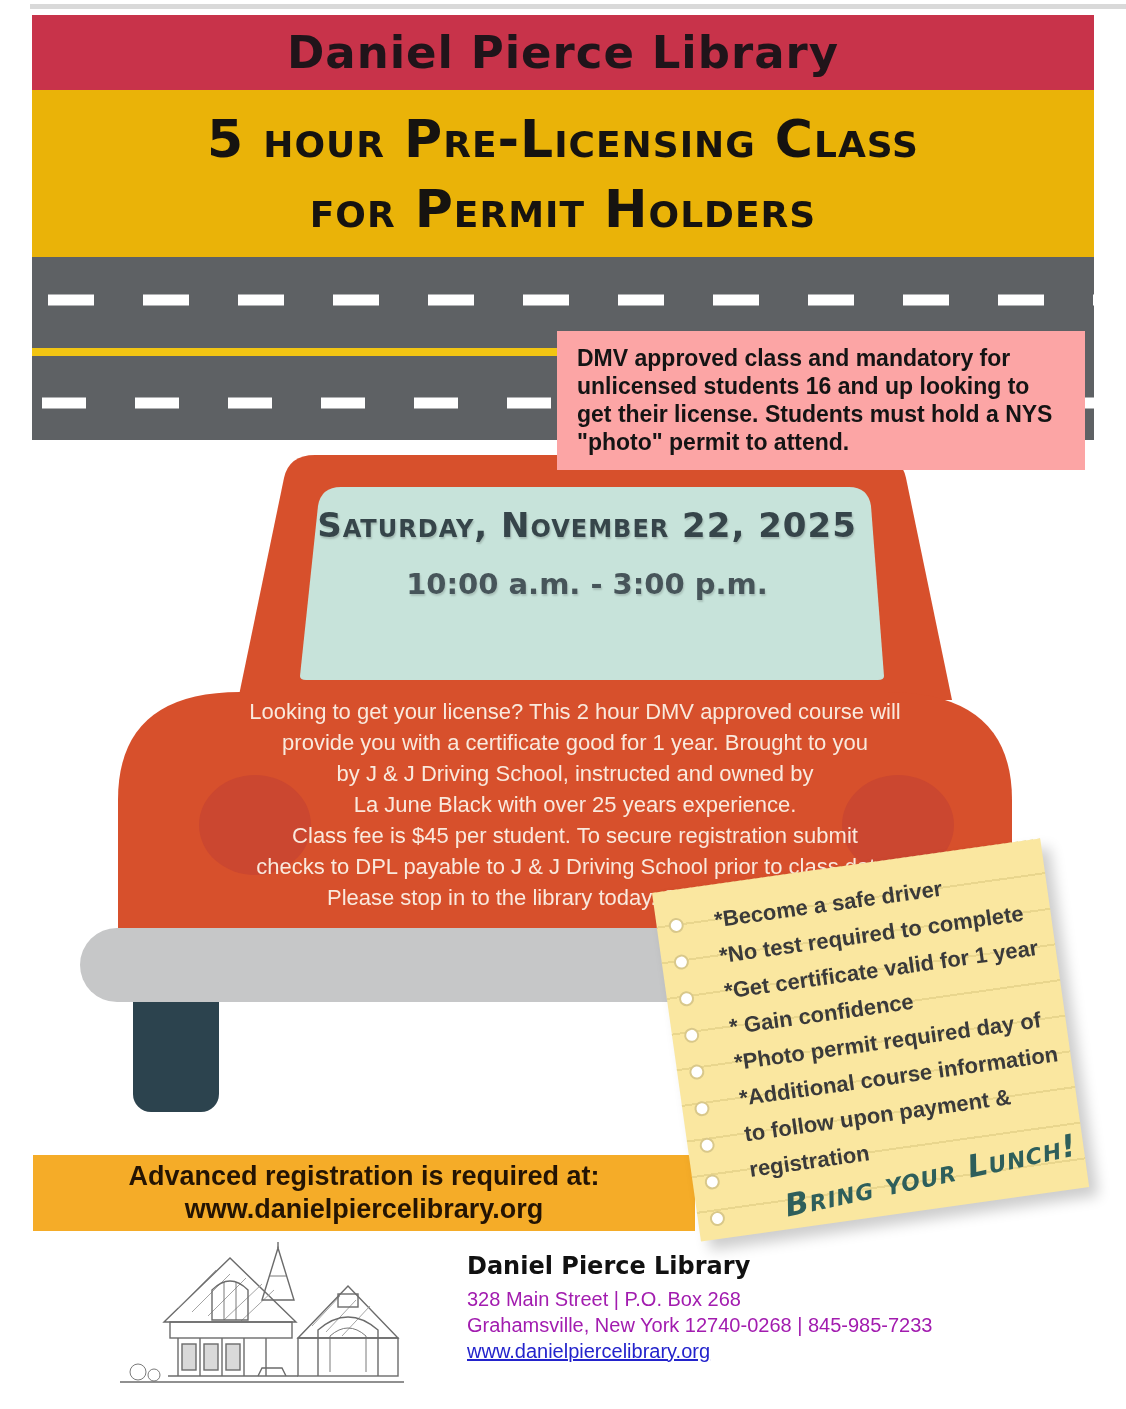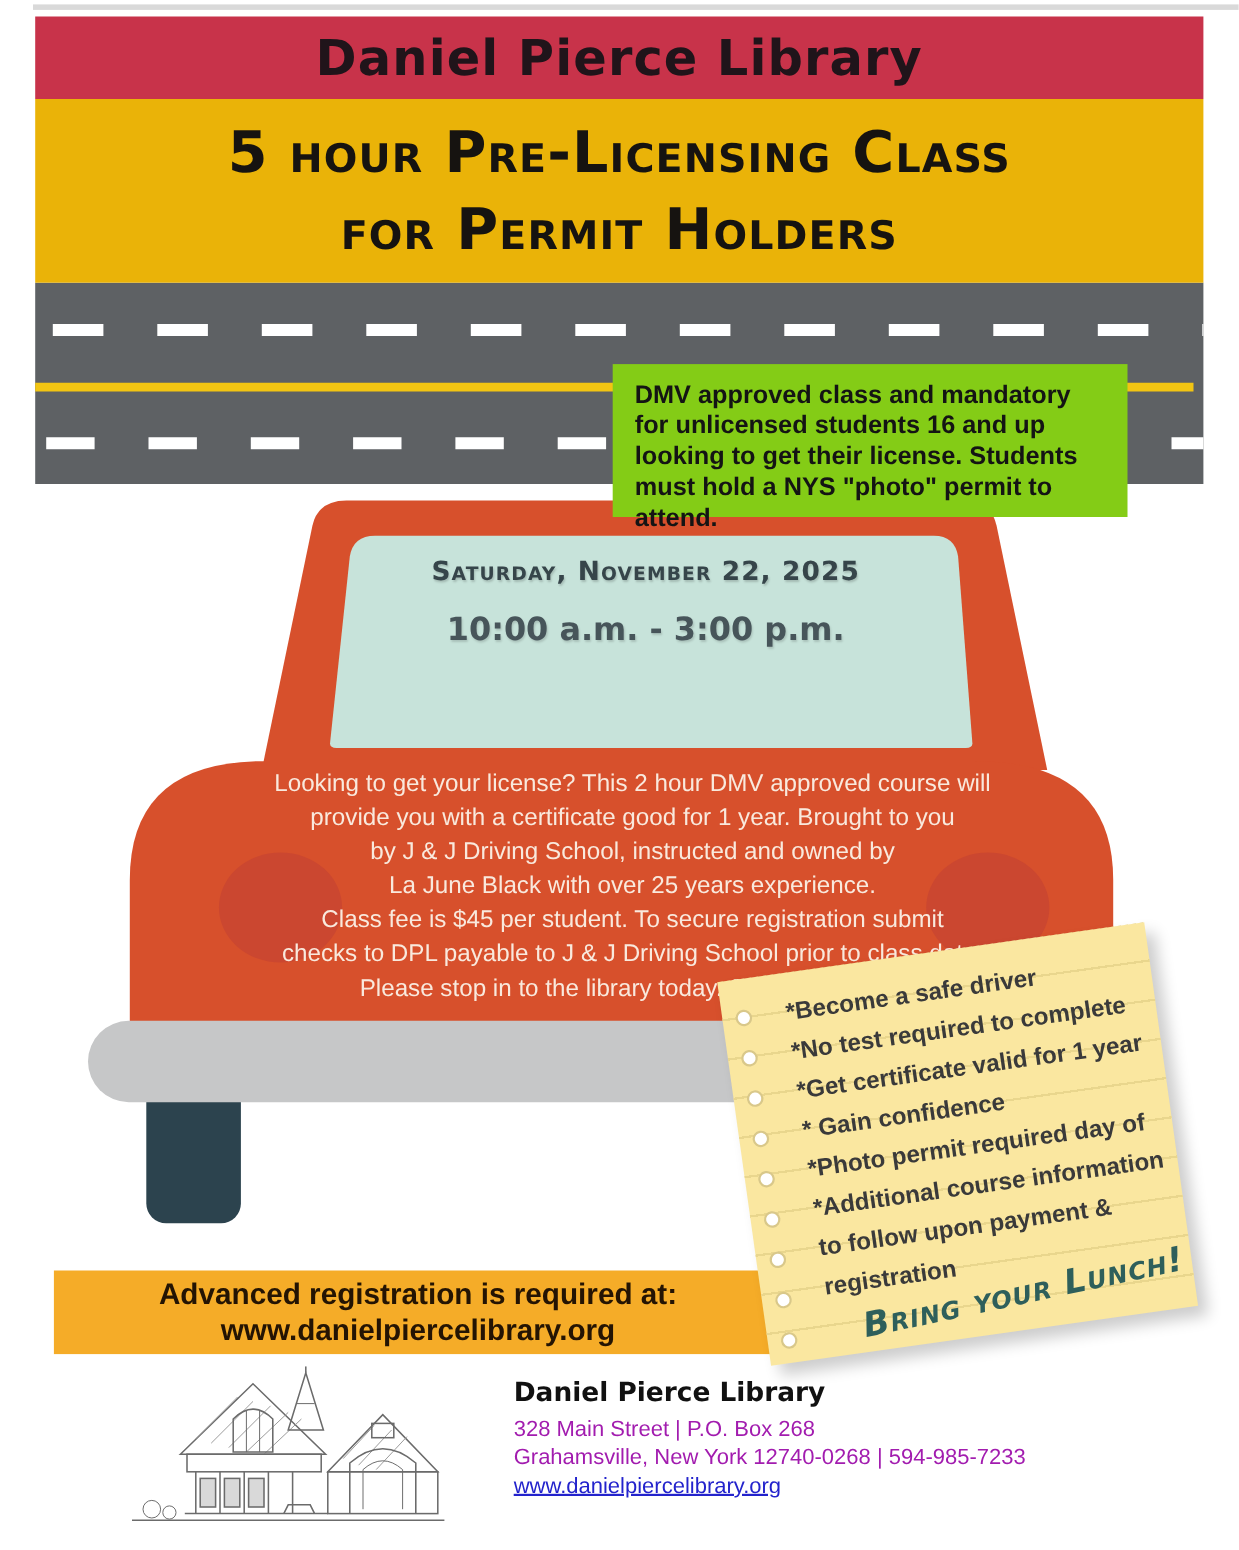--- a/index.html
+++ b/index.html
@@ -15,27 +15,27 @@
   .red-banner .t{font-family:"DejaVu Sans",sans-serif;font-weight:700;font-size:45px;color:#20141a;letter-spacing:1px;}
   .yellow-banner{position:absolute;left:32px;top:90px;width:1062px;height:167px;background:#eab308;
                  display:flex;flex-direction:column;align-items:center;justify-content:center;z-index:2;}
   .marker{font-family:"DejaVu Sans",sans-serif;font-weight:800;font-variant:small-caps;}
   .yellow-banner .t{font-size:52px;line-height:70px;color:#161310;letter-spacing:1px;}
 
   
   .shapes{position:absolute;left:0;top:0;z-index:1;}
 
   
-  .dmv-box{position:absolute;left:557px;top:331px;width:468px;height:139px;background:#84cc16;z-index:3;
+  .dmv-box{position:absolute;left:557px;top:331px;width:528px;height:139px;background:#fca5a5;z-index:3;
            padding:13px 20px;box-sizing:border-box;}
   .dmv-box .t{font-size:23px;font-weight:700;line-height:28px;color:#141414;}
 
   
   .wind-text{position:absolute;left:290px;top:505px;width:594px;text-align:center;z-index:2;}
-  .wind-date{font-size:24px;color:#36454a;letter-spacing:1px;text-shadow:1px 2px 2px rgba(0,0,0,0.18);}
+  .wind-date{font-size:34px;color:#36454a;letter-spacing:1px;text-shadow:1px 2px 2px rgba(0,0,0,0.18);}
   .wind-time{margin-top:22px;font-family:"DejaVu Sans",sans-serif;font-weight:800;font-size:29px;color:#47555a;
              text-shadow:1px 2px 2px rgba(0,0,0,0.15);}
 
   
   .car-copy{position:absolute;left:151px;top:696px;width:848px;text-align:center;z-index:2;}
   .car-copy .ln{font-size:22px;line-height:31px;color:#f9e9dd;}
 
   
   .note{position:absolute;left:652px;top:893px;width:392px;height:352px;background:#fae7a0;z-index:5;
         transform:rotate(-8deg);transform-origin:top left;
@@ -43,21 +43,21 @@
         box-shadow:8px 10px 14px rgba(0,0,0,0.20);}
   .note .holes{position:absolute;left:12px;top:28px;display:flex;flex-direction:column;gap:22px;}
   .note .hole{width:15px;height:15px;border-radius:50%;background:#ffffff;border:2px solid #d9c88a;box-sizing:border-box;}
   .note .items{position:absolute;left:58px;top:18px;}
   .note .item{font-size:22px;line-height:36px;font-weight:700;color:#3a3a3a;}
   .note .lunch{position:absolute;left:88px;top:300px;transform:rotate(-4deg);
                font-size:31px;font-style:italic;color:#2e5f5b;letter-spacing:1px;}
 
   
   .reg-banner{position:absolute;left:33px;top:1155px;width:662px;height:76px;background:#f5ac28;z-index:2;
-              display:flex;flex-direction:column;align-items:center;justify-content:center;margin-left:16px;}
+              display:flex;flex-direction:column;align-items:center;justify-content:center;}
   .reg-banner .t{font-size:27px;line-height:33px;font-weight:700;color:#241403;}
 
   
   .footer-text{position:absolute;left:467px;top:1252px;z-index:2;}
   .footer-name{font-family:"DejaVu Sans",sans-serif;font-weight:700;font-size:24px;color:#111111;}
   .footer-line{margin-top:6px;font-size:20px;line-height:26px;color:#a21caf;}
   .footer-link{font-size:20px;color:#2323cc;text-decoration:underline;margin-top:2px;display:inline-block;}
   .house{position:absolute;left:112px;top:1242px;z-index:2;}
 </style>
 </head>
@@ -181,17 +181,17 @@
       <path d="M218,130 L218,94 Q236,78 254,94 L254,130" stroke-width="0.9"></path>
 
       <circle cx="26" cy="130" r="8" stroke-width="0.9"></circle>
       <circle cx="42" cy="133" r="6" stroke-width="0.9"></circle>
     </g>
   </svg>
 
   <div class="footer-text">
     <div class="footer-name">Daniel Pierce Library</div>
     <div class="footer-line">328 Main Street | P.O. Box 268</div>
-    <div class="footer-line" style="margin-top:0;">Grahamsville, New York 12740-0268 | 594-985-7233</div>
+    <div class="footer-line" style="margin-top:0;">Grahamsville, New York 12740-0268 | 845-985-7233</div>
     <a class="footer-link" href="#">www.danielpiercelibrary.org</a>
   </div>
 
 </div>
 
 </body></html>

